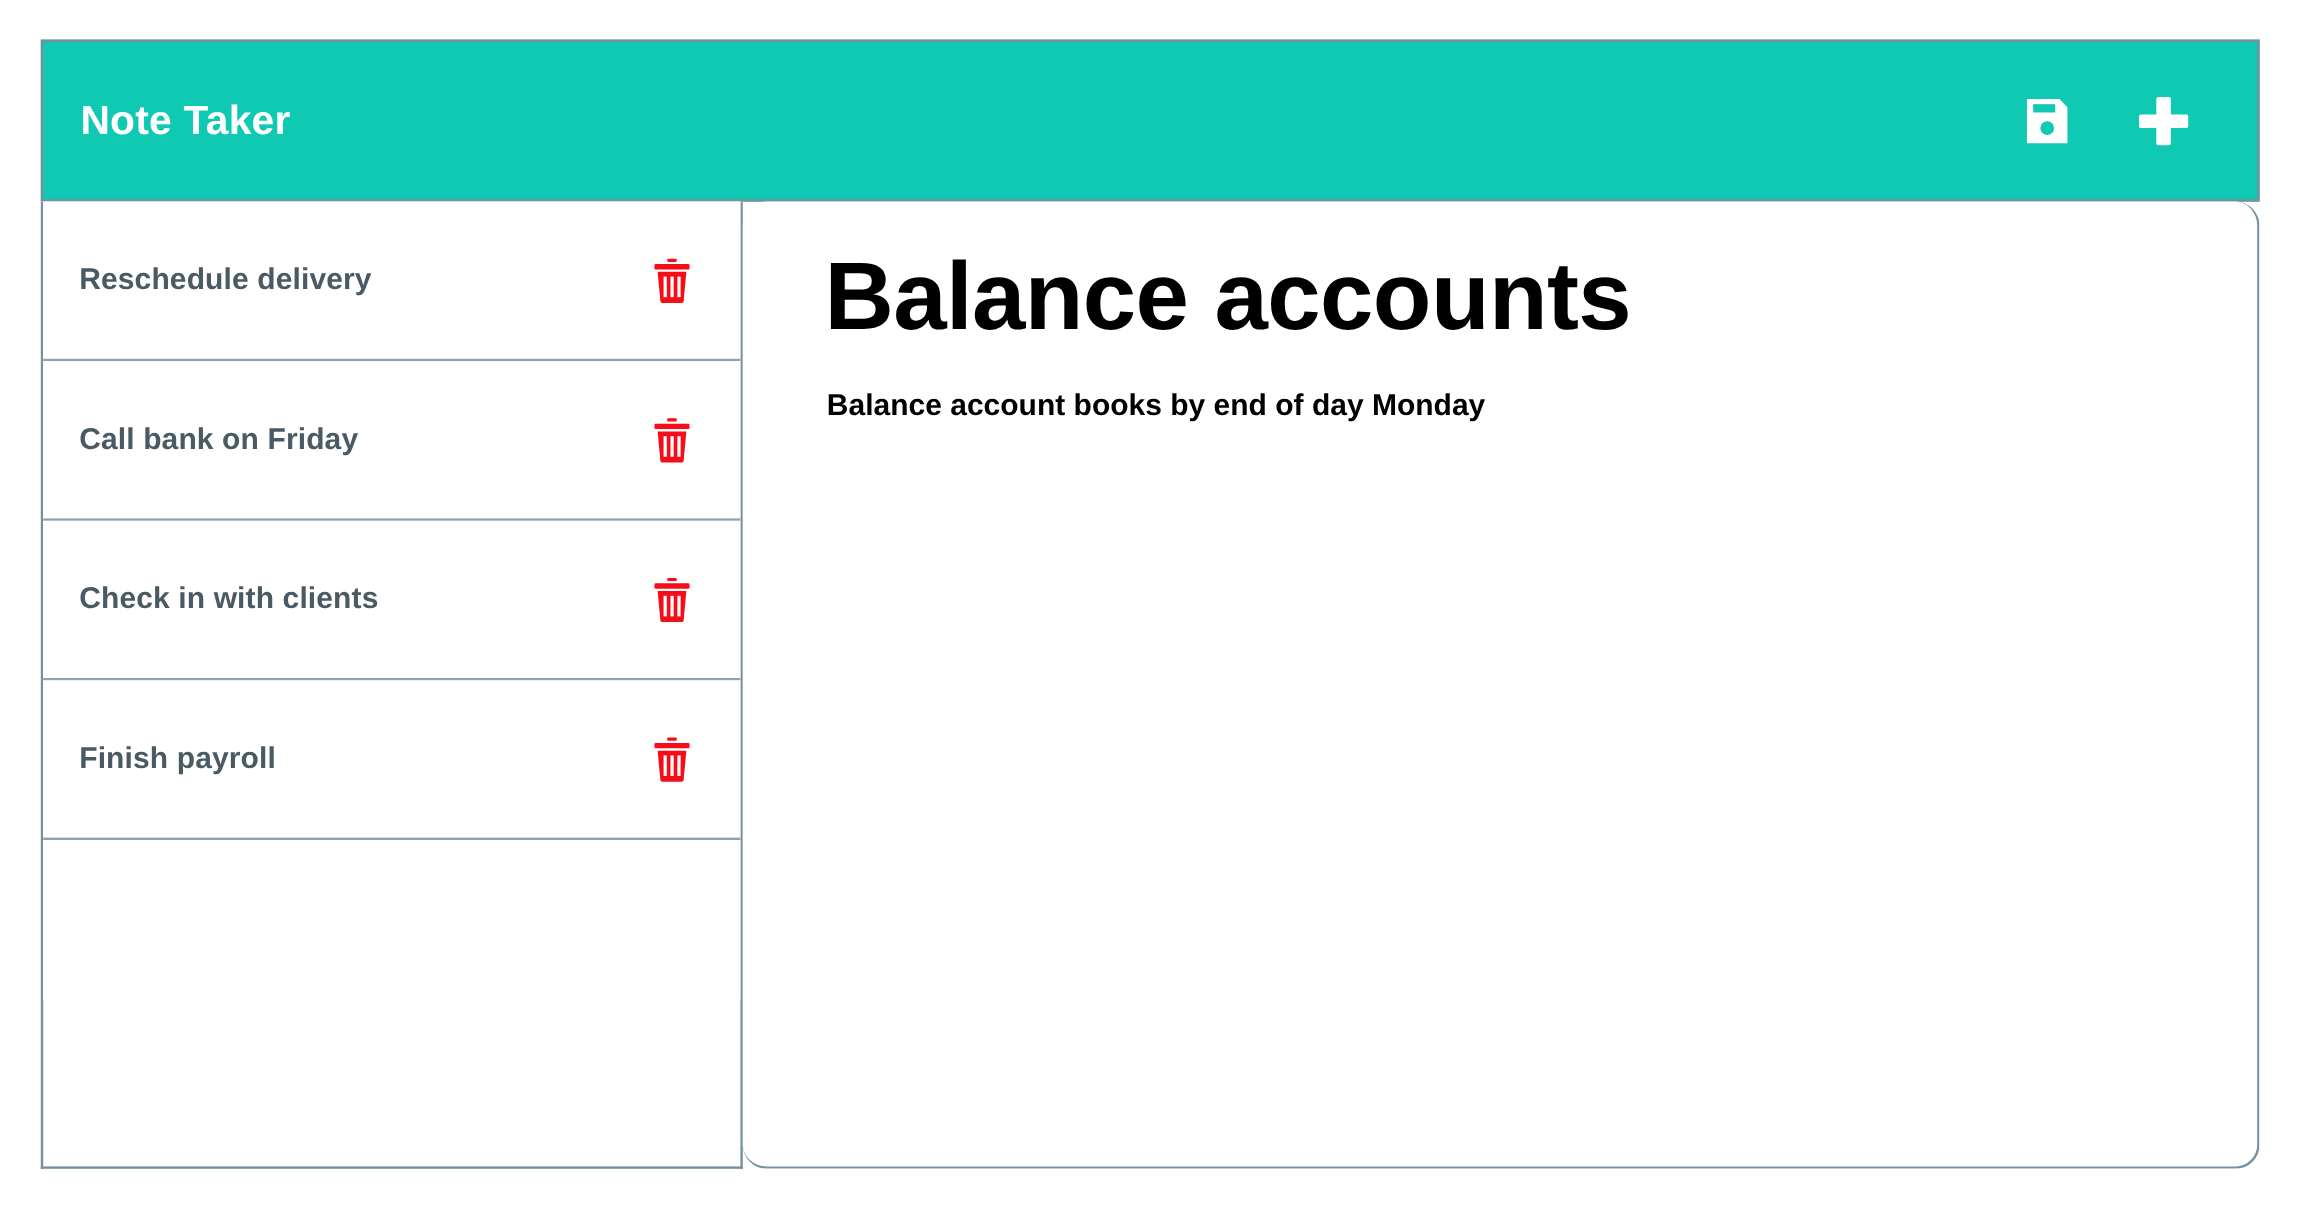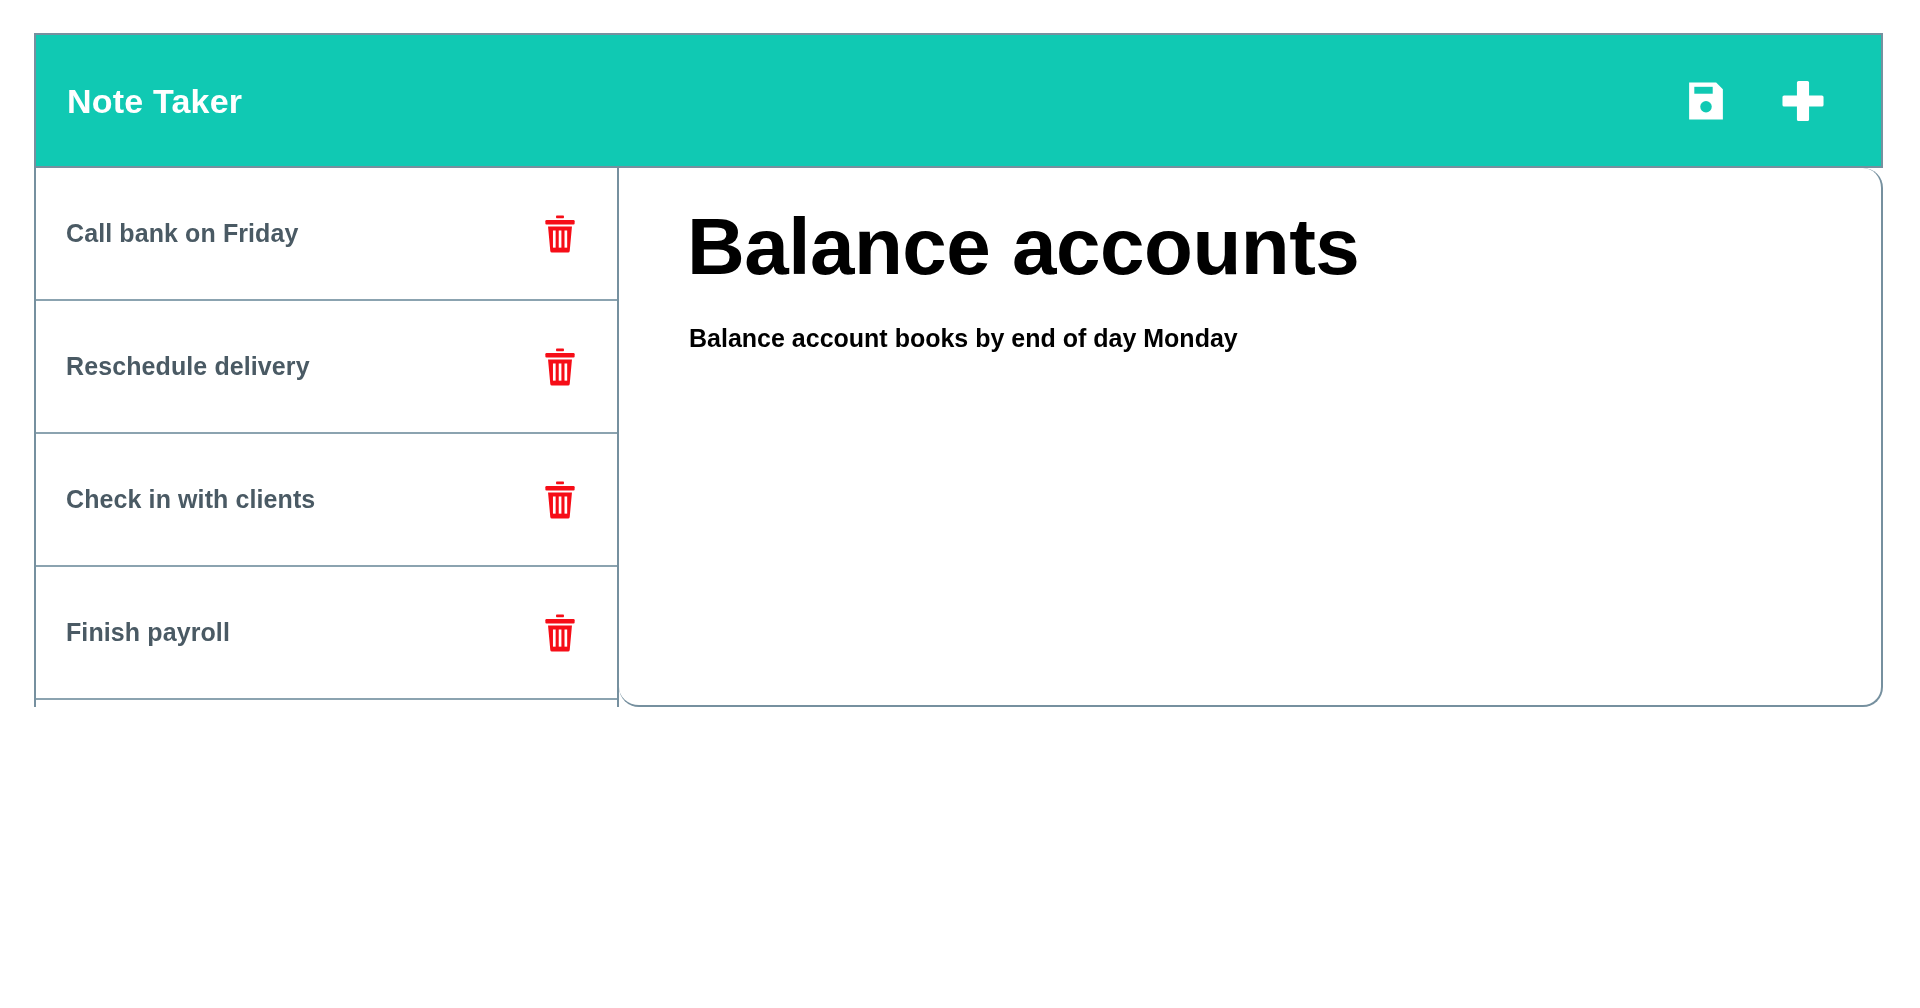--- a/index.html
+++ b/index.html
@@ -13,21 +13,21 @@
   body {
     font-family: "Liberation Sans", sans-serif;
     -webkit-font-smoothing: antialiased;
   }
 
   #app-frame {
     position: absolute;
     left: 34px;
     top: 33px;
     width: 1849px;
-    height: 674px;
+    height: 941px;
     box-sizing: border-box;
     display: flex;
     flex-direction: column;
   }
 
   
   #app-header {
     height: 135px;
     min-height: 135px;
     background: #10c9b3;
@@ -178,37 +178,37 @@
       </button>
 
     </div>
   </div>
 
   <div id="app-body">
 
     <div id="notes-sidebar">
 
       <div class="note-item">
+        <span class="note-item-label">Reschedule delivery</span>
+        <button class="note-delete-btn">
+          <span>
+            <svg width="34" height="38" viewBox="0 0 24 27" aria-hidden="true">
+              <rect x="9.2" y="0.4" width="5.6" height="1.9" rx="0.5" fill="#f60d17"></rect>
+              <rect x="1.6" y="3.6" width="20.8" height="3.2" rx="0.8" fill="#f60d17"></rect>
+              <path fill="#f60d17" d="M3.5 8.2h17l-1.6 17.3a1.2 1.2 0 0 1-1.2 1.1H6.3a1.2 1.2 0 0 1-1.2-1.1L3.5 8.2z"></path>
+              <rect x="7.0" y="11.0" width="1.9" height="12.2" fill="#ffffff"></rect>
+              <rect x="11.1" y="11.0" width="1.9" height="12.2" fill="#ffffff"></rect>
+              <rect x="15.2" y="11.0" width="1.9" height="12.2" fill="#ffffff"></rect>
+            </svg>
+          </span>
+        </button>
+      </div>
+
+      <div class="note-item">
         <span class="note-item-label">Call bank on Friday</span>
-        <button class="note-delete-btn">
-          <span>
-            <svg width="34" height="38" viewBox="0 0 24 27" aria-hidden="true">
-              <rect x="9.2" y="0.4" width="5.6" height="1.9" rx="0.5" fill="#f60d17"></rect>
-              <rect x="1.6" y="3.6" width="20.8" height="3.2" rx="0.8" fill="#f60d17"></rect>
-              <path fill="#f60d17" d="M3.5 8.2h17l-1.6 17.3a1.2 1.2 0 0 1-1.2 1.1H6.3a1.2 1.2 0 0 1-1.2-1.1L3.5 8.2z"></path>
-              <rect x="7.0" y="11.0" width="1.9" height="12.2" fill="#ffffff"></rect>
-              <rect x="11.1" y="11.0" width="1.9" height="12.2" fill="#ffffff"></rect>
-              <rect x="15.2" y="11.0" width="1.9" height="12.2" fill="#ffffff"></rect>
-            </svg>
-          </span>
-        </button>
-      </div>
-
-      <div class="note-item">
-        <span class="note-item-label">Reschedule delivery</span>
         <button class="note-delete-btn">
           <span>
             <svg width="34" height="38" viewBox="0 0 24 27" aria-hidden="true">
               <rect x="9.2" y="0.4" width="5.6" height="1.9" rx="0.5" fill="#f60d17"></rect>
               <rect x="1.6" y="3.6" width="20.8" height="3.2" rx="0.8" fill="#f60d17"></rect>
               <path fill="#f60d17" d="M3.5 8.2h17l-1.6 17.3a1.2 1.2 0 0 1-1.2 1.1H6.3a1.2 1.2 0 0 1-1.2-1.1L3.5 8.2z"></path>
               <rect x="7.0" y="11.0" width="1.9" height="12.2" fill="#ffffff"></rect>
               <rect x="11.1" y="11.0" width="1.9" height="12.2" fill="#ffffff"></rect>
               <rect x="15.2" y="11.0" width="1.9" height="12.2" fill="#ffffff"></rect>
             </svg>

